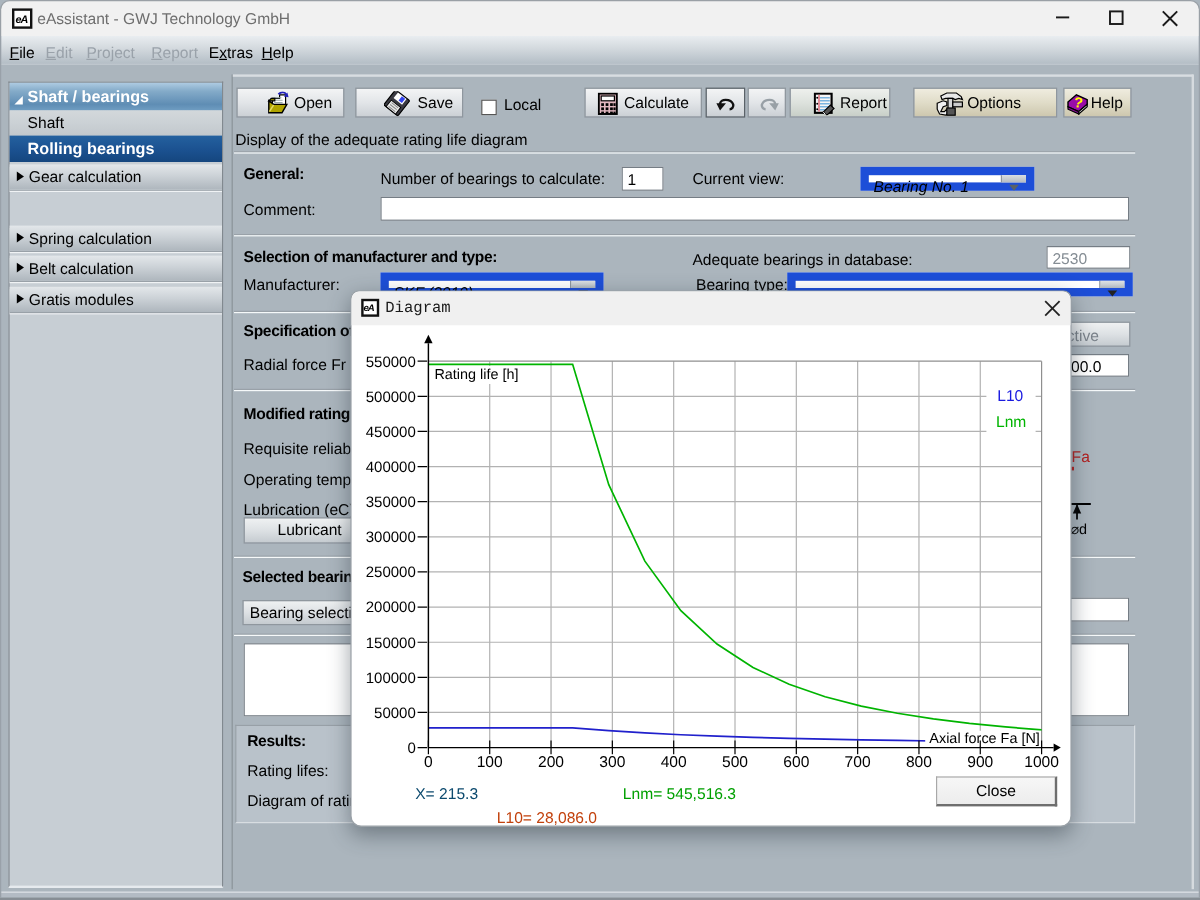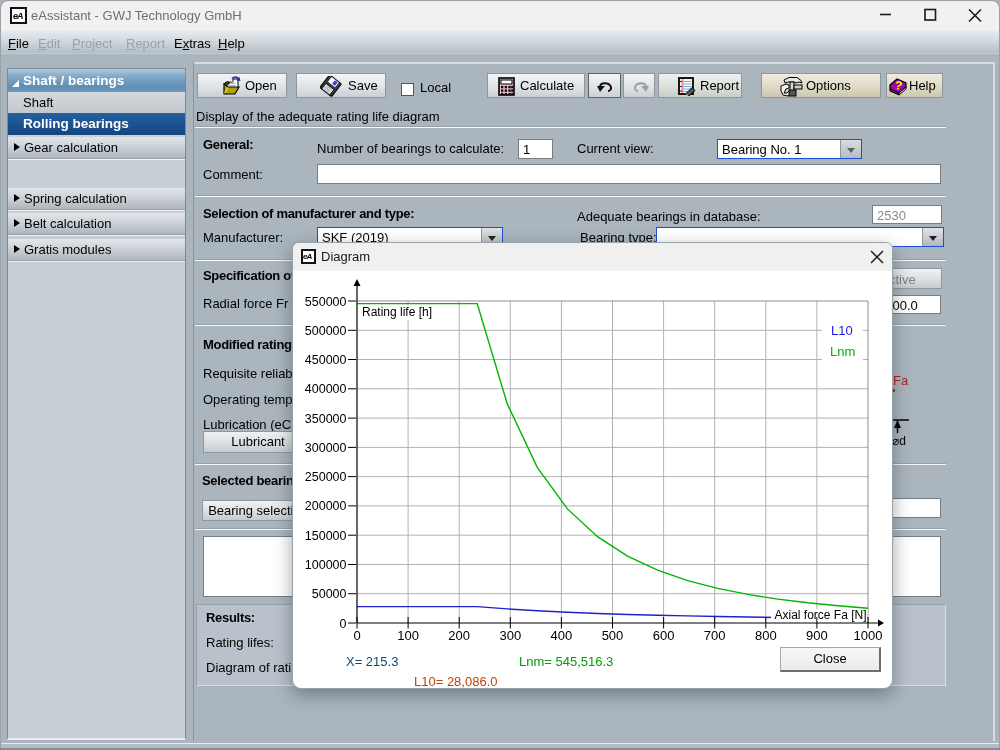--- a/index.html
+++ b/index.html
@@ -44,34 +44,34 @@
 .tan { background:linear-gradient(180deg,#efecdf 0%,#e0dcc8 50%,#cdc7ae 100%) !important; }
 .sage { background:linear-gradient(180deg,#eef0ed 0%,#dde2dd 50%,#c8cfc8 100%) !important; }
 .sep { position:absolute; height:2px; border-top:1px solid #99a1a8; border-bottom:1px solid #f6f9fa; }
 .lab { position:absolute; font-size:13px; color:#000; white-space:nowrap; }
 .bold { font-weight:bold; letter-spacing:-0.3px; }
 .inp { position:absolute; background:#fff; border:1px solid #757d85; font-size:13px; color:#000;
   padding:2px 4px; white-space:nowrap; overflow:hidden; }
 .btn2 { position:absolute; border:1px solid #8f979e; font-size:13px; color:#000; text-align:center;
   background:linear-gradient(180deg,#eff1f2 0%,#dde1e4 50%,#c5cbd0 100%); }
 
-.dd { position:absolute; background:#fff; border:1px solid #1d4ed8; }
+.dd { position:absolute; background:#fff; border:7px solid #1d4ed8;font-style:italic; }
 .dd .t { position:absolute; left:4px; top:2px; font-size:13px; color:#000; white-space:nowrap; }
 .dd .ab { position:absolute; right:0; top:0; bottom:0; width:21px; border-left:1px solid #8f979e;
   background:linear-gradient(180deg,#dfe3e6 0%,#c9cfd4 50%,#aeb6bd 100%); }
 .dd .ar { position:absolute; right:6px; top:8px; width:0; height:0;
   border-top:5px solid #222; border-left:4px solid transparent; border-right:4px solid transparent; }
 
 #dialog { left:292px; top:242px; width:601px; height:447px; background:#fff;
   border:1px solid #9aa1a7; border-radius:7px 7px 9px 9px;
   box-shadow:0 6px 18px rgba(40,50,60,0.45); }
 #dlg-title { position:absolute; left:0; top:0; width:599px; height:28px; background:#f0f0f0; border-radius:7px 7px 0 0; }
 #dlg-icon { position:absolute; left:8px; top:6px; width:15px; height:15px; background:#fff; border:2px solid #111; }
 #dlg-icon span { position:absolute; left:0px; top:1px; font-size:8px; font-style:italic; font-weight:bold; color:#000; letter-spacing:-1px;}
-#dlg-name { position:absolute; left:28px; top:6px; font-size:13px; color:#1a1a1a; }
+#dlg-name { position:absolute; left:28px; top:6px; font-size:13px; color:#1a1a1a;font-family:Liberation Mono, monospace; }
 #closebtn { position:absolute; left:487px; top:404px; width:101px; height:25px;
   background:linear-gradient(180deg,#f7f7f7 0%,#ececec 100%);
   border:1px solid #a8a8a8; border-right:2px solid #6e6e6e; border-bottom:2px solid #6e6e6e;
   font-size:13px; text-align:center; line-height:22px; color:#000; }
 .dres { position:absolute; font-size:13px; }
 </style>
 </head>
 <body>
 
 <div class="abs" id="titlebar"></div>

